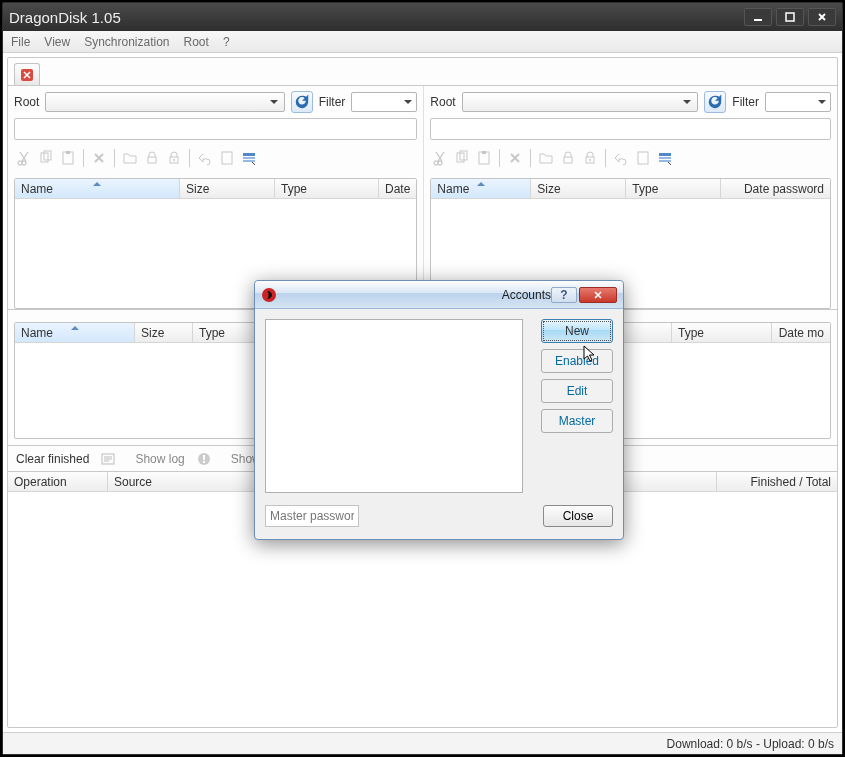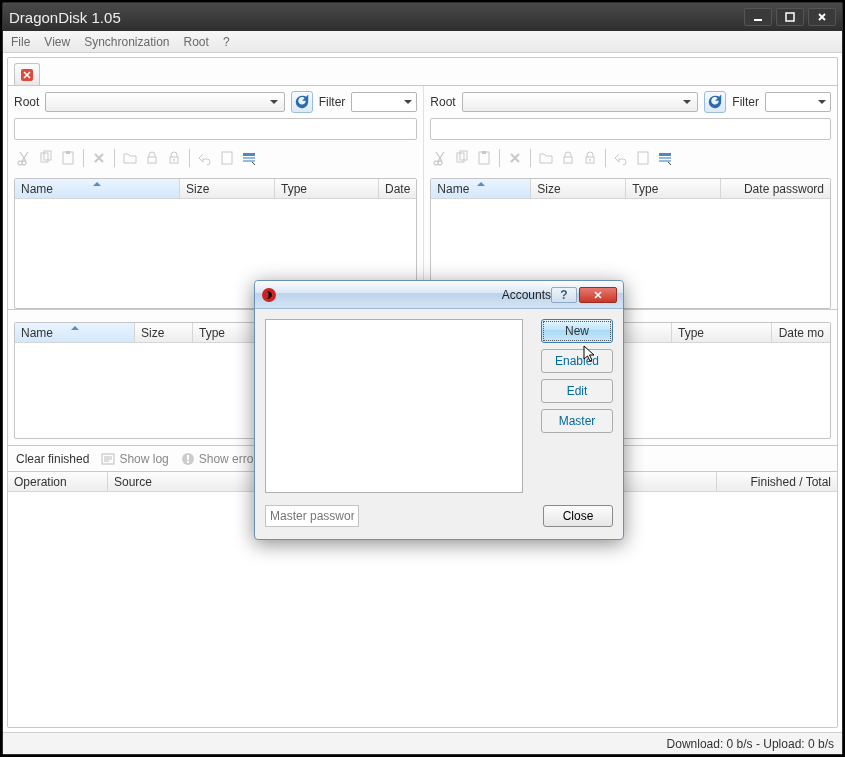--- a/index.html
+++ b/index.html
@@ -35,21 +35,21 @@
   .tb-ic svg{ width:16px; height:16px;}
   .tb-sep{ width:1px; height:18px; background:#ccc; margin:0 3px;}
   .filelist{ flex:1; margin-top:6px; border:1px solid #c4c4c4; background:#fff; border-radius:2px; display:flex; flex-direction:column;}
   .cols{ height:20px; display:flex; background:linear-gradient(#fdfdfd,#ededed); border-bottom:1px solid #d6d6d6;}
   .col{ border-right:1px solid #d6d6d6; padding:2px 6px; color:#333; display:flex; align-items:center; position:relative;}
   .col.sorted{ background:linear-gradient(#eaf4ff,#d3e8fb);}
   .col .arrow{ position:absolute; left:50%; top:-1px; transform:translateX(-50%); border:4px solid transparent; border-bottom-color:#5c8bbf;}
   .lower-panes{ display:flex; height:136px; border-bottom:1px solid #c9c9c9;}
   .log-strip{ height:26px; display:flex; align-items:center; padding:0 8px; gap:12px; border-bottom:1px solid #c9c9c9; color:#888; background:#fdfdfd;}
   .log-strip .clear-f{ color:#333;}
-  .log-strip .chip{display:flex;align-items:center;gap:4px;}
+  .log-strip .chip{display:flex;align-items:center;gap:20px;}
   .log-strip svg{width:14px;height:14px;}
   .transfers{ flex:1; background:#fff;}
   .tcols{ height:20px; display:flex; background:linear-gradient(#fdfdfd,#ededed); border-bottom:1px solid #d6d6d6;}
   .statusbar{ height:22px; border-top:1px solid #d0d0d0; background:#f4f4f4; display:flex; align-items:center; justify-content:flex-end; padding:0 8px; color:#333;}
   
   .overlay{ position:absolute; inset:0; }
   .dialog{ position:absolute; left:254px; top:280px; width:370px; height:260px; background:#f0f0f0; border:1px solid #6b8fb5; border-radius:4px; box-shadow:0 4px 20px rgba(0,0,0,.45); display:flex; flex-direction:column;}
   .d-titlebar{ height:28px; background:linear-gradient(#fdfdfe,#d9e6f5 45%,#bcd3ec 46%,#d5e4f3); border-bottom:1px solid #9db8d6; display:flex; align-items:center; padding:0 6px; border-radius:4px 4px 0 0;}
   .d-icon{ width:16px; height:16px; margin-right:6px; }
   .d-title{ flex:1; color:#222;text-align:right;}

